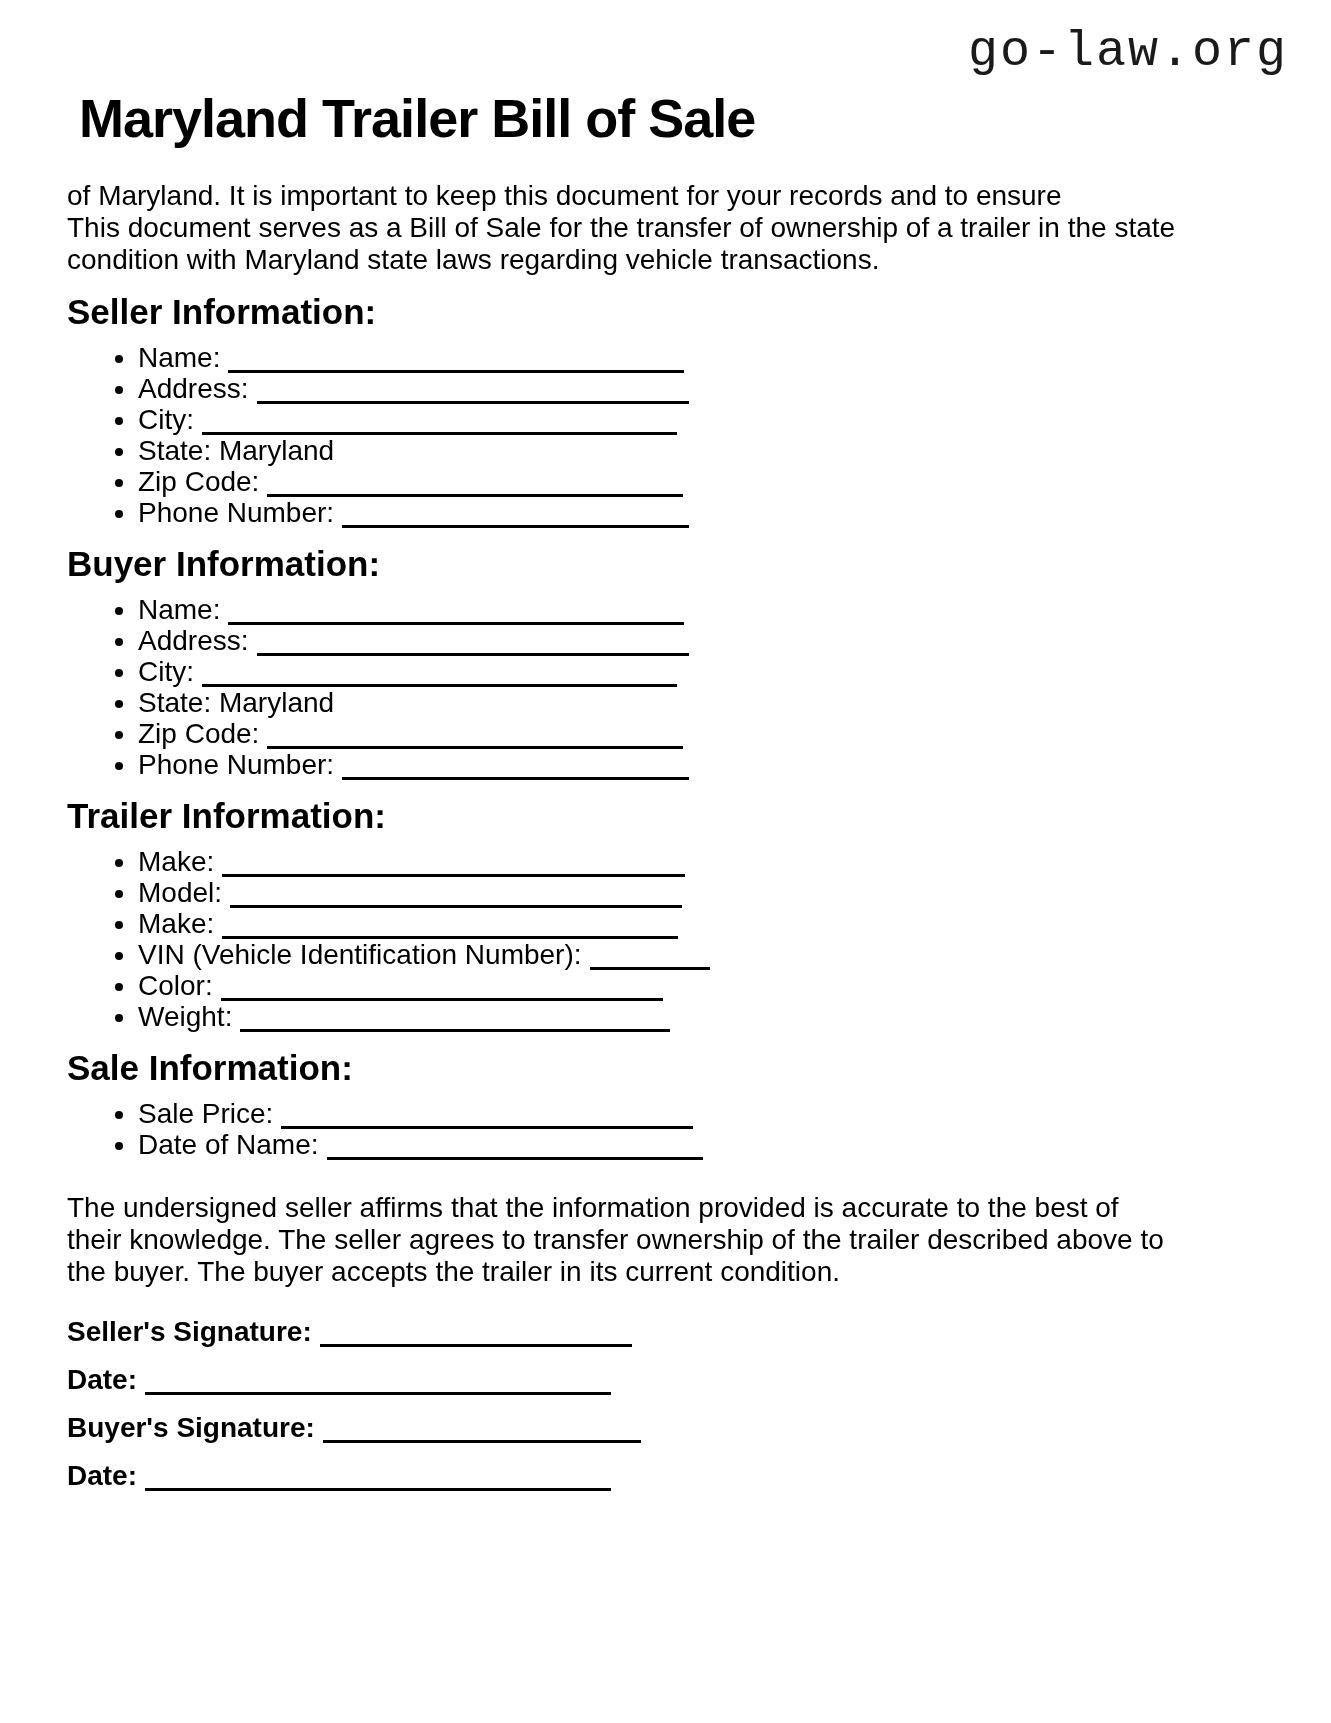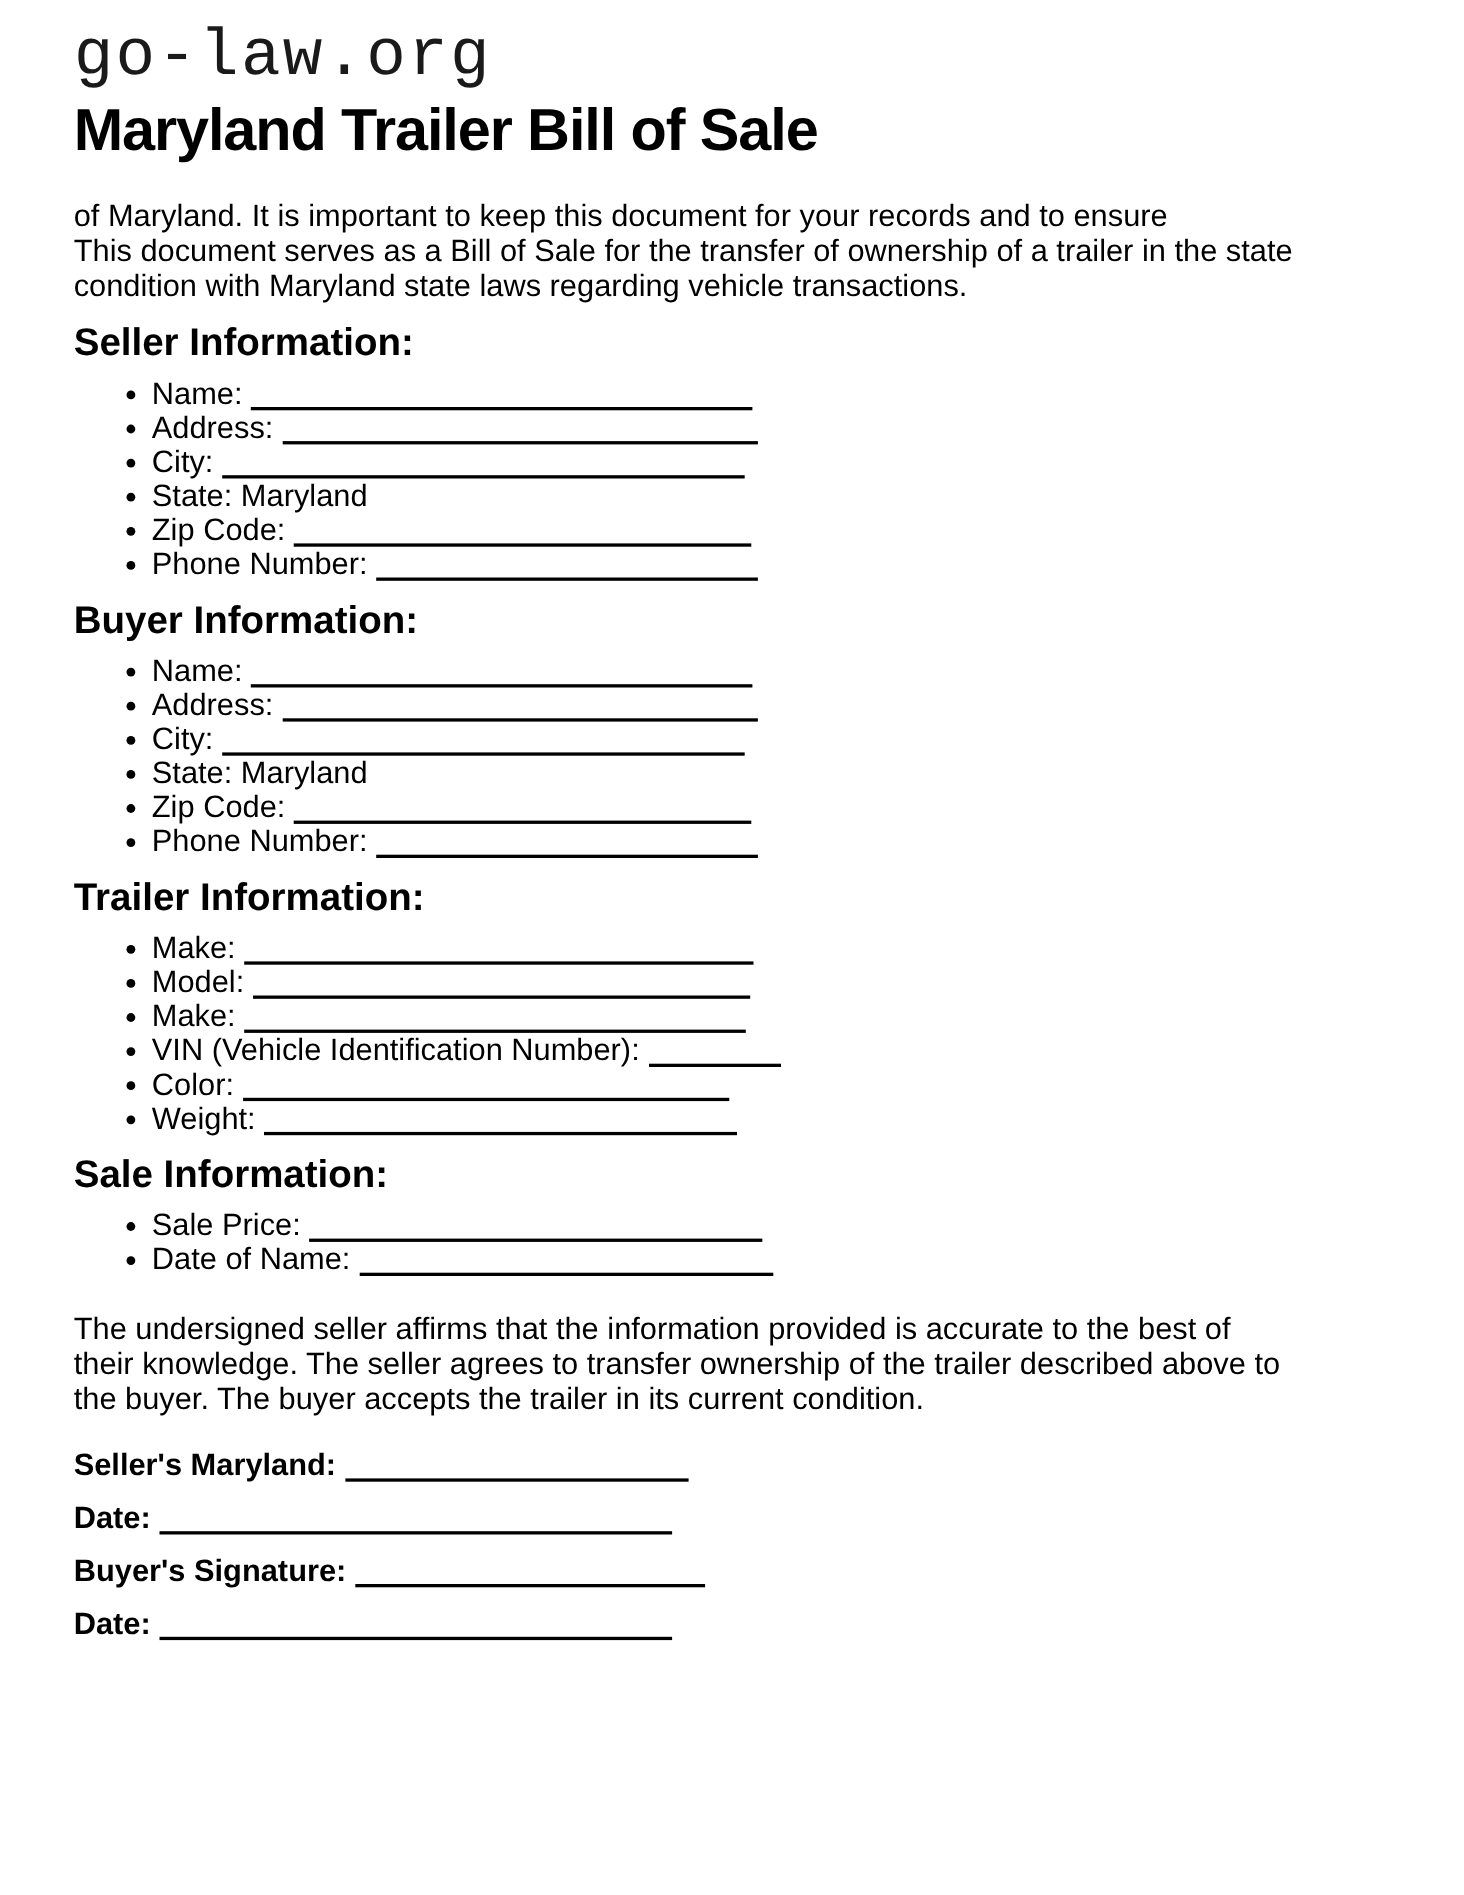--- a/index.html
+++ b/index.html
@@ -4,25 +4,26 @@
 <style>
   html, body { margin: 0; padding: 0; }
   body {
     width: 1331px; height: 1723px;
     background: #ffffff; color: #000000;
     font-family: "Liberation Sans", "DejaVu Sans", sans-serif;
     font-size: 28px; overflow: hidden;
   }
   .page { padding: 26px 43px 0 67px; box-sizing: border-box; }
   .logo {
+    text-align: right;
     font-family: "Liberation Mono", "DejaVu Sans Mono", monospace;
-    font-size: 60px; line-height: 52px; letter-spacing: 2px; color: #1a1a1a;
+    font-size: 50px; line-height: 52px; letter-spacing: 2px; color: #1a1a1a;
   }
   h1 {
-    font-size: 54px; line-height: 60px; margin: 10px 0 0 0;
+    font-size: 54px; line-height: 60px; margin: 10px 0 0 12px;
     font-weight: 700; letter-spacing: -1px; color: #000;
   }
   .para { margin: 32px 0 0 0; line-height: 32px; }
   .para .line { white-space: nowrap; }
   h2 { font-size: 35px; line-height: 32px; margin: 20px 0 0 0; font-weight: 700; }
   ul.fields { margin: 14px 0 0 0; padding: 0 0 0 71px; }
   ul.fields li { line-height: 31px; }
   .blank {
     display: inline-block; height: 0;
     border-bottom: 3px solid #000000;
@@ -77,18 +78,18 @@
         <li><span>Sale Price:</span><span class="blank" style="width: 412px;"></span></li>
         <li><span>Date of Name:</span><span class="blank" style="width: 376px;"></span></li>
       </ul>
     </div>
   <div class="para" id="affirmation">
       <div class="line">The undersigned seller affirms that the information provided is accurate to the best of</div>
       <div class="line">their knowledge. The seller agrees to transfer ownership of the trailer described above to</div>
       <div class="line">the buyer. The buyer accepts the trailer in its current condition.</div>
     </div>
   <div id="signatures">
-      <div class="sig-row"><span>Seller's Maryland:</span><span class="blank" style="width: 312px;"></span></div>
+      <div class="sig-row"><span>Seller's Signature:</span><span class="blank" style="width: 312px;"></span></div>
       <div class="sig-row"><span>Date:</span><span class="blank" style="width: 466px;"></span></div>
       <div class="sig-row"><span>Buyer's Signature:</span><span class="blank" style="width: 318px;"></span></div>
       <div class="sig-row"><span>Date:</span><span class="blank" style="width: 466px;"></span></div>
     </div>
 </div>
 
 </body></html>

